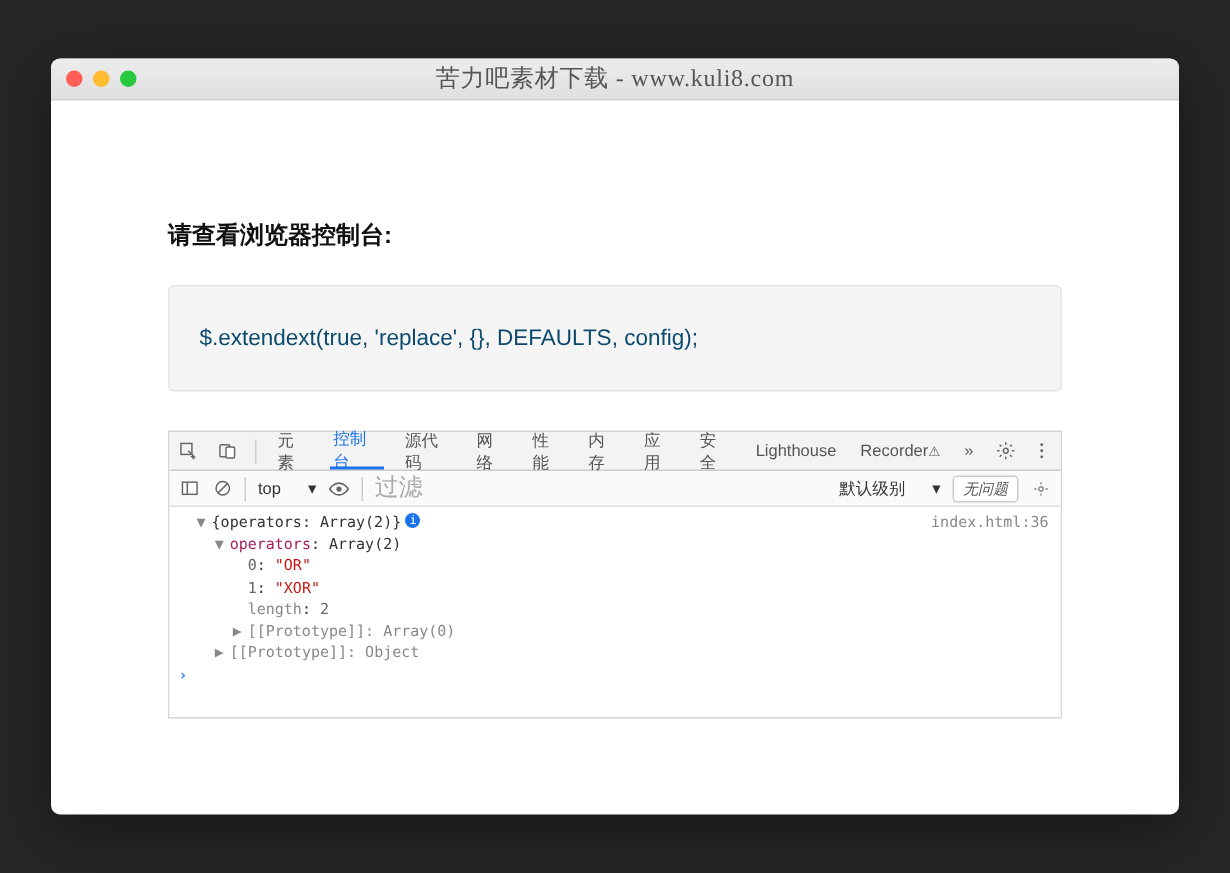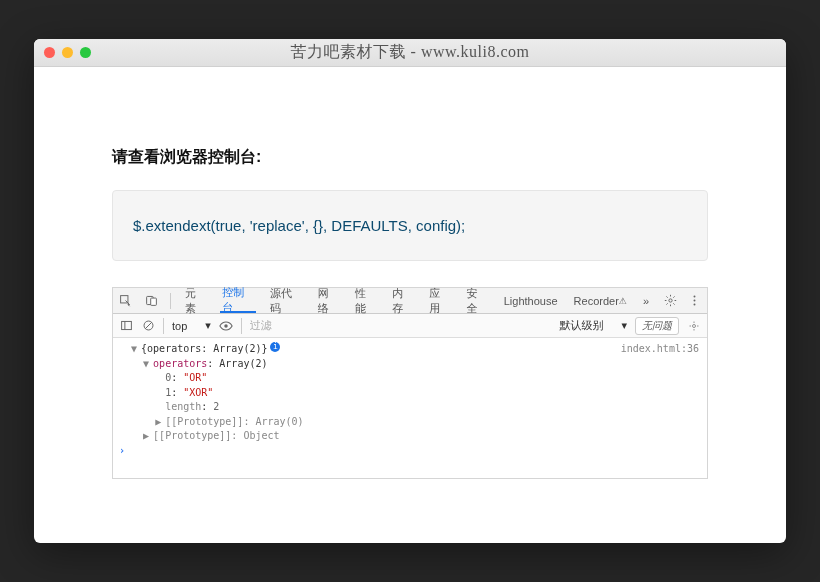--- a/index.html
+++ b/index.html
@@ -17,21 +17,21 @@
 .codeblock{background:#f5f5f5;border:1px solid #e5e5e5;border-radius:4px;padding:26px 20px;font-size:15px;color:#0c4a6e;margin-bottom:26px;}
 .devtools{border:1px solid #d5d5d5;font-size:11px;color:#333;}
 .dt-tabs{display:flex;align-items:center;height:26px;border-bottom:1px solid #ccc;padding:0 6px;gap:12px;background:#f3f3f3;}
 .dt-ic{width:14px;height:14px;display:flex;align-items:center;justify-content:center;color:#666;}
 .tab{padding:0 2px;height:100%;display:flex;align-items:center;color:#555;cursor:pointer;}
 .tab.active{color:#1a73e8;border-bottom:2px solid #1a73e8;font-family:Liberation Serif, serif;}
 .tab-right{margin-left:auto;display:flex;gap:10px;align-items:center;}
 .dt-sub{display:flex;align-items:center;height:24px;border-bottom:1px solid #ddd;padding:0 6px;gap:8px;background:#fafafa;}
 .sep{width:1px;height:16px;background:#ccc;}
 .sel{display:flex;align-items:center;gap:18px;color:#333;}
-.filter{color:#aaa;font-size:11px;}
+.filter{color:#aaa;font-size:16px;}
 .sub-right{margin-left:auto;display:flex;gap:8px;align-items:center;}
 .pill{border:1px solid #ccc;border-radius:3px;padding:1px 6px;font-size:10px;color:#555;background:#fff;font-style:italic;}
 .console-body{background:#fff;font-family:Menlo,Consolas,monospace;font-size:10px;line-height:1.45;padding:4px 6px 20px;position:relative;}
 .line{display:flex;}
 .ind{white-space:pre;}
 .arr{color:#888;display:inline-block;width:10px;}
 .key{color:#a71d5d;}
 .num{color:#666;}
 .str{color:#c41a16;}
 .obj{color:#333;}

